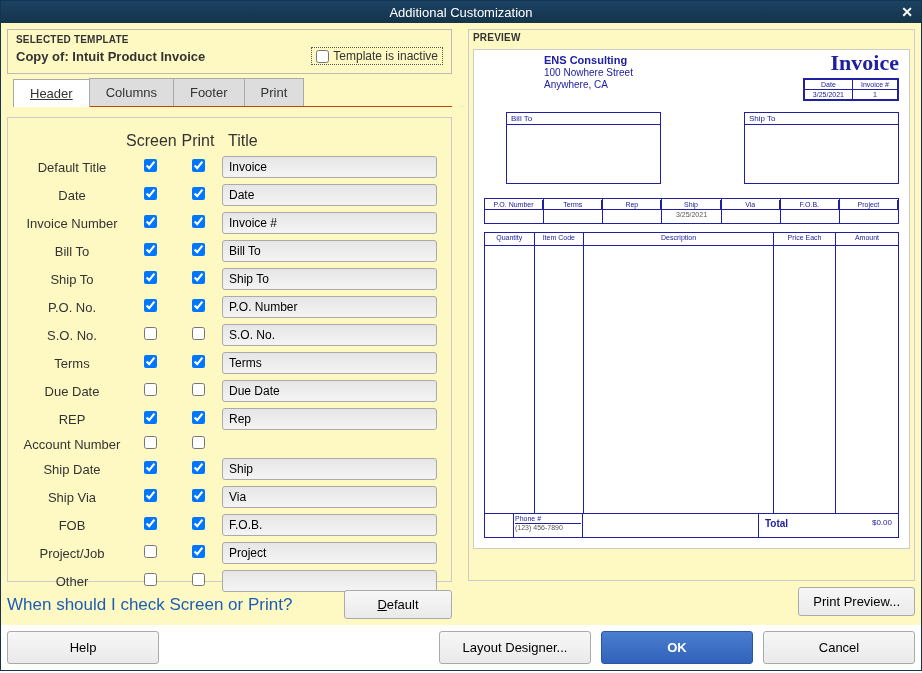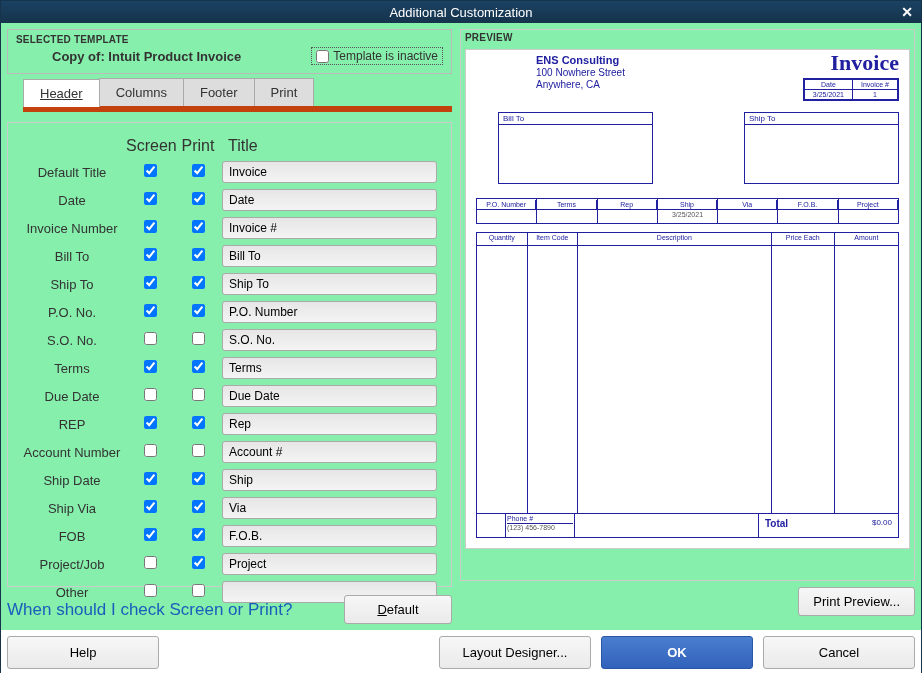--- a/index.html
+++ b/index.html
@@ -1,28 +1,28 @@
 <!DOCTYPE html>
 <html><head>
 <meta charset="utf-8">
 <style>
 * { box-sizing: border-box; margin: 0; padding: 0; }
 body { font-family: Arial, sans-serif; font-size: 12px; background: #fff; color: #333; }
 .window { width: 922px; border: 1px solid #15334b; }
 .titlebar { background: linear-gradient(#1b4263, #15334b); color: #fff; padding: 4px 8px; display: flex; justify-content: center; position: relative; font-size: 13px; height: 22px; align-items: center; }
 .titlebar .close { position: absolute; right: 8px; top: 3px; font-weight: bold; cursor: pointer; font-size: 14px; }
-.content { display: flex; padding: 6px; gap: 8px; background: #86efac; }
+.content { display: flex; padding: 6px; gap: 16px; background: #fef9c3; }
 .left-col { width: 445px; }
 .right-col { flex: 1; }
 .selected-template { border: 1px solid #bbb; padding: 4px 8px 8px 8px; margin-bottom: 4px; }
 .section-label { font-size: 10px; font-weight: bold; color: #333; letter-spacing: 0.2px; }
-.template-row { display: flex; justify-content: space-between; align-items: center; margin-top: 2px; margin-left: 36px; }
+.template-row { display: flex; justify-content: space-between; align-items: center; margin-top: 2px; }
 .template-name { font-weight: bold; font-size: 13px; }
 .inactive-box { display: flex; align-items: center; gap: 4px; border: 1px dotted #555; padding: 1px 4px; }
-.tabs { display: flex; border-bottom: 6px solid #c2410c; margin-bottom: 10px; margin-left: 16px; }
+.tabs { display: flex; border-bottom: 1px solid #c2410c; margin-bottom: 10px; margin-left: 6px; }
 .tab { padding: 6px 16px; background: #ddd; border: 1px solid #aaa; border-bottom: none; font-size: 13px; cursor: pointer; margin-right: -1px; }
 .tab.active { background: #fff; position: relative; top: 1px; }
 .tab.active span { text-decoration: underline; }
 .field-panel { border: 1px solid #ccc; padding: 14px 14px 14px 10px; height: 465px; }
 .field-header { display: flex; font-size: 16px; padding-bottom: 6px; }
 .field-header .lbl { width: 108px; }
 .field-header .col-s { width: 48px; text-align: center; }
 .field-header .col-t { padding-left: 6px; }
 .field-row { display: flex; align-items: center; margin-bottom: 6px; }
 .field-row .lbl { width: 108px; font-size: 13px; text-align: center; }
@@ -158,21 +158,20 @@
             <div class="field-row">
               <div class="lbl">REP</div>
               <div class="cbcell"><input type="checkbox" checked="" style=""></div>
               <div class="cbcell"><input type="checkbox" checked="" style=""></div>
               <input type="text" class="title-input" value="Rep" style="">
             </div>
             <div class="field-row">
               <div class="lbl">Account Number</div>
               <div class="cbcell"><input type="checkbox" style=""></div>
               <div class="cbcell"><input type="checkbox" style=""></div>
-              <input type="text" class="title-input" value="Account #" style="">
             </div>
             <div class="field-row">
               <div class="lbl">Ship Date</div>
               <div class="cbcell"><input type="checkbox" checked="" style=""></div>
               <div class="cbcell"><input type="checkbox" checked="" style=""></div>
               <input type="text" class="title-input" value="Ship" style="">
             </div>
             <div class="field-row">
               <div class="lbl">Ship Via</div>
               <div class="cbcell"><input type="checkbox" checked="" style=""></div>

